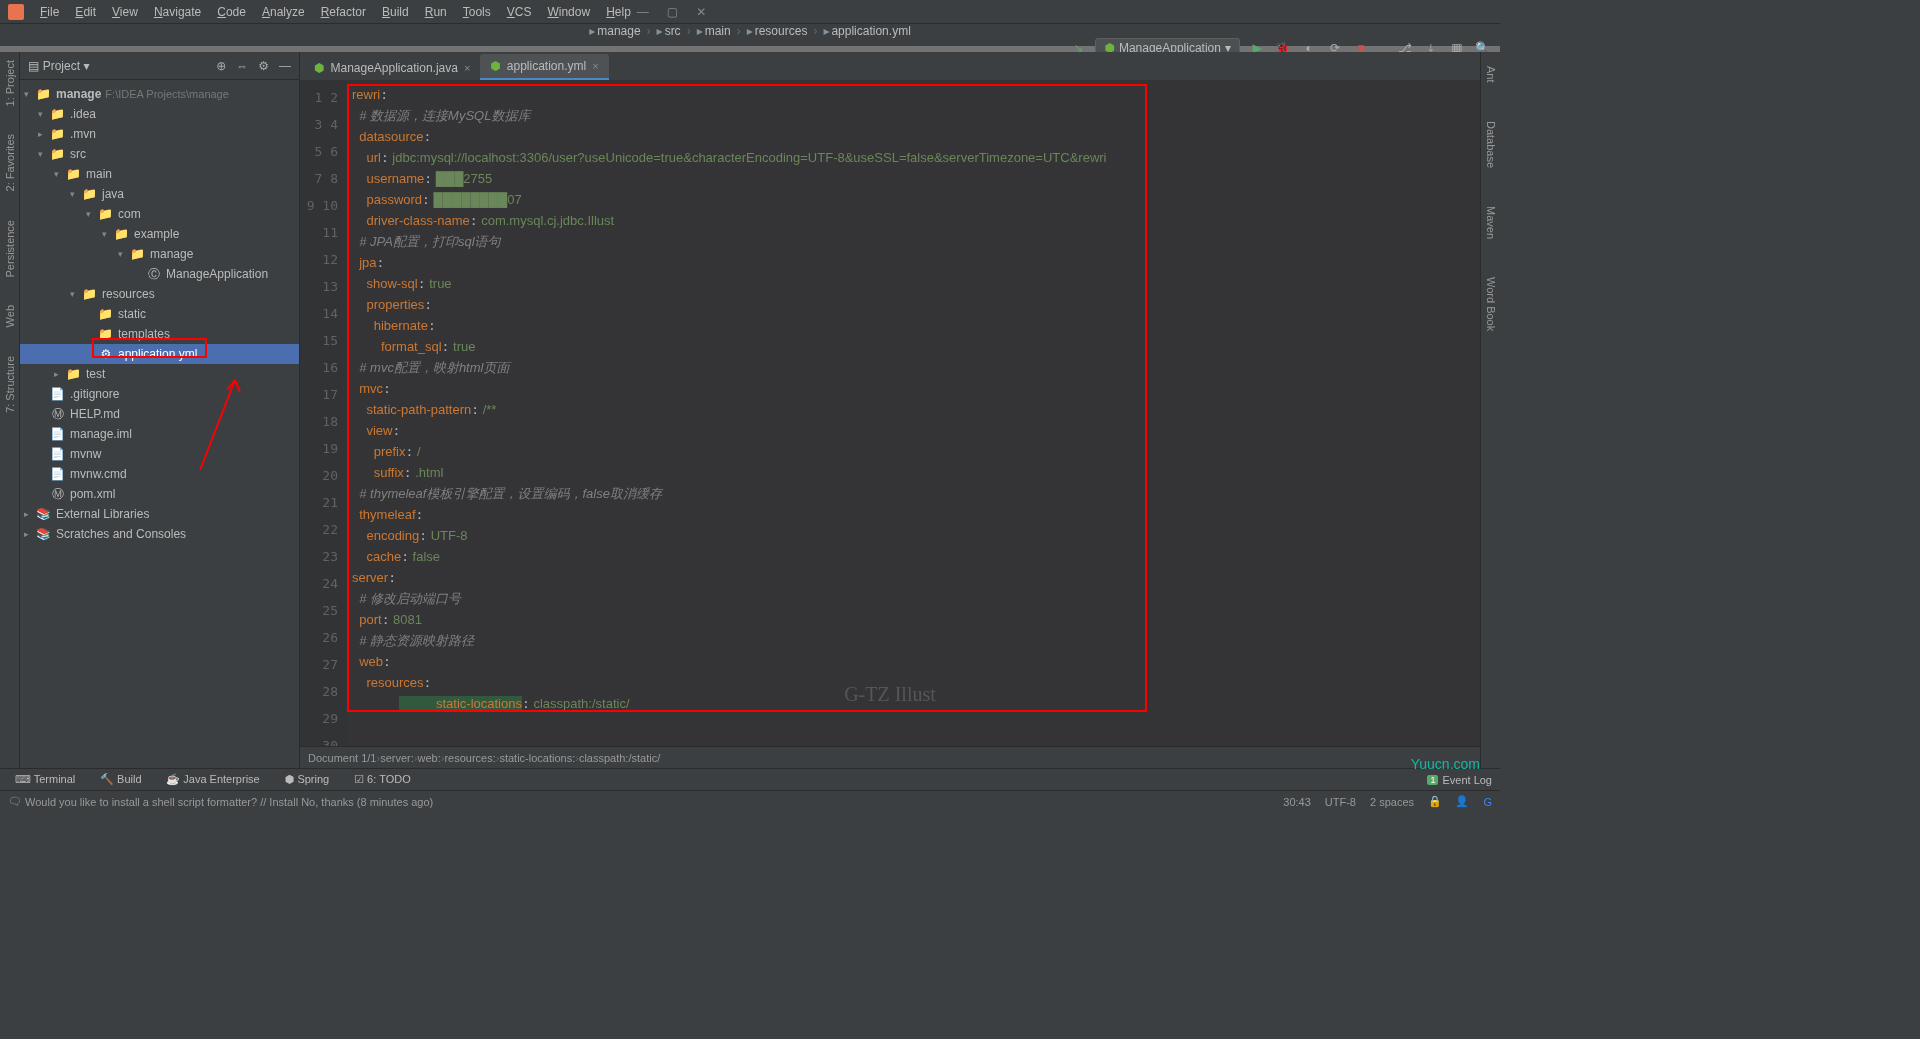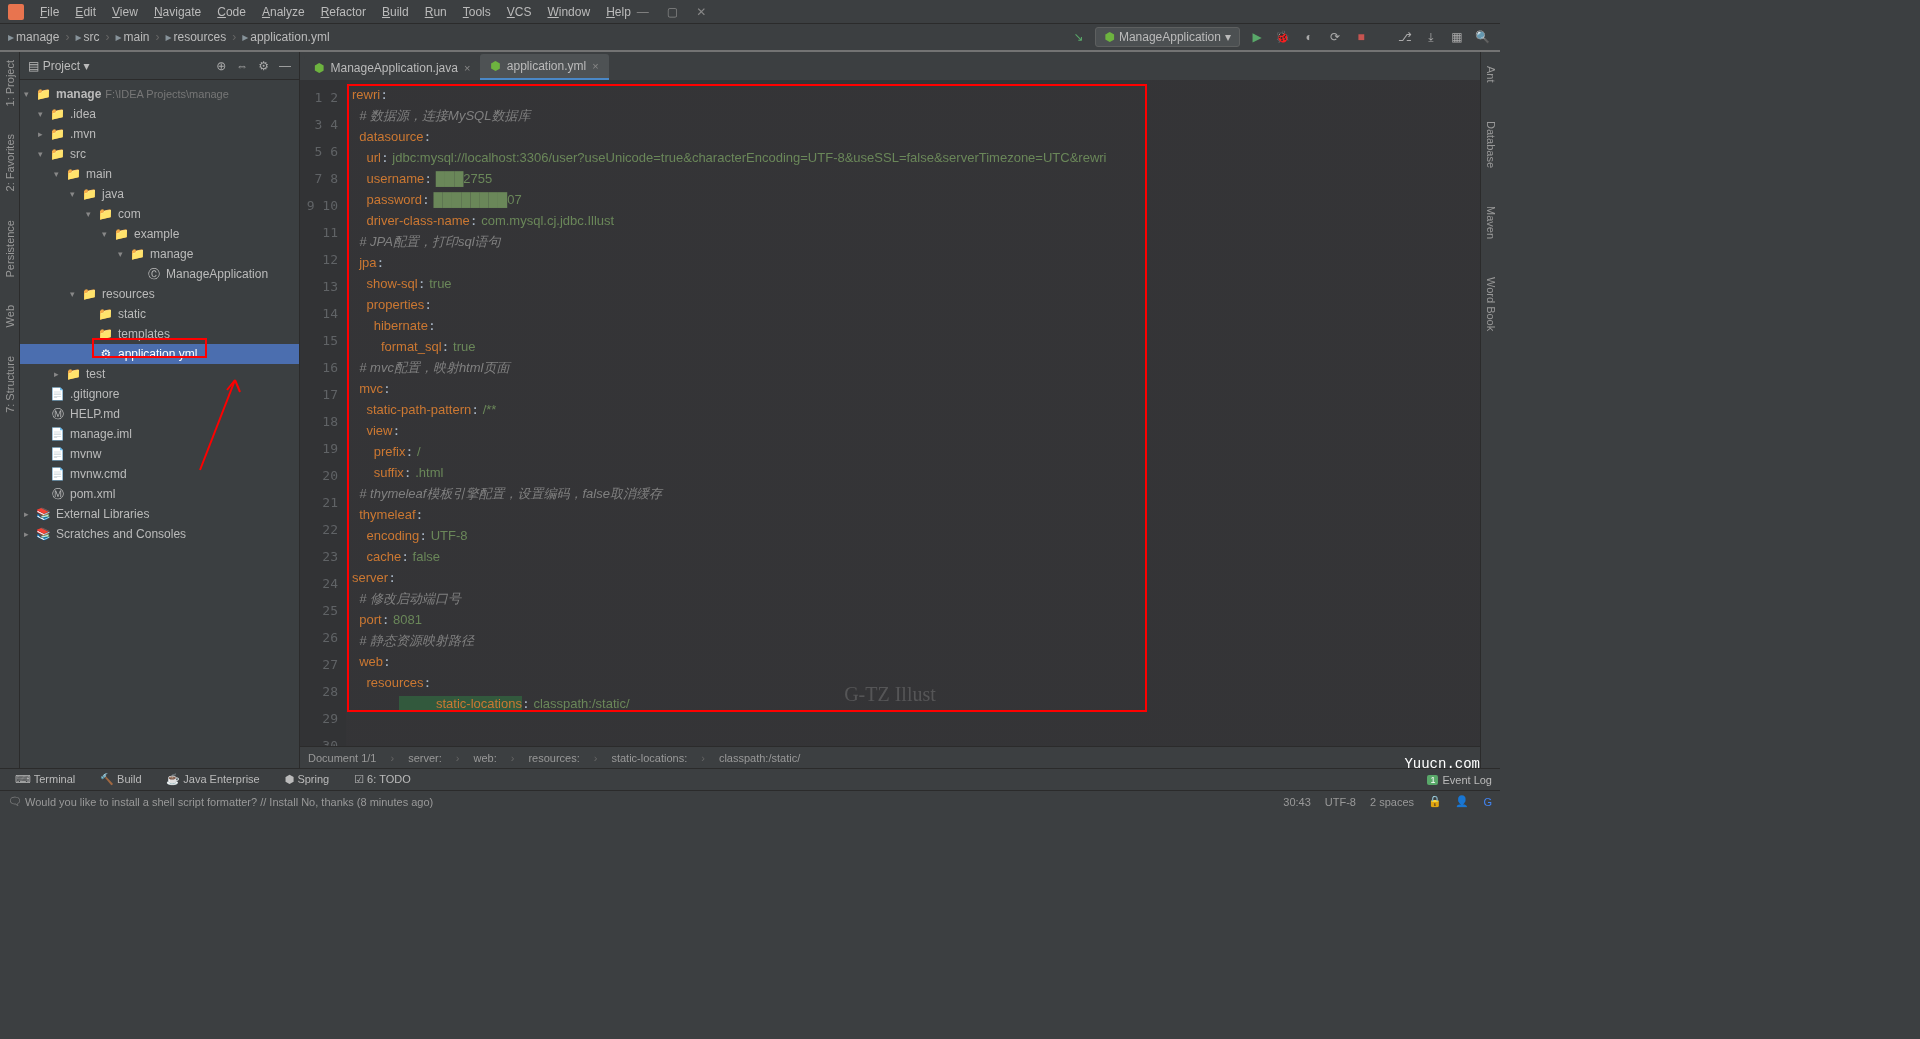--- a/index.html
+++ b/index.html
@@ -5,21 +5,21 @@
 * { margin:0; padding:0; box-sizing:border-box; font-family:"Segoe UI",Arial,sans-serif; }
 body { background:#3c3f41; color:#bbb; font-size:12px; overflow:hidden; width:1500px; height:812px; position:relative; }
 .titlebar { height:24px; background:#3c3f41; display:flex; align-items:center; padding:0 8px; border-bottom:1px solid #2b2b2b; }
 .app-icon { width:16px; height:16px; background:#e8744f; border-radius:2px; margin-right:10px; }
 .menubar { display:flex; gap:4px; }
 .menubar span { padding:2px 6px; cursor:pointer; color:#bbb; }
 .menubar span u { text-decoration:underline; }
 .title-path { margin-left:20px; color:#888; font-size:11px; flex:1; }
 .win-controls { display:flex; gap:18px; color:#888; }
 .win-controls span { cursor:pointer; }
-.navbar { height:28px; background:#3c3f41; display:flex; align-items:center; padding:0 8px; border-bottom:2px solid #737373; }
+.navbar { height:28px; background:#3c3f41; display:flex; align-items:center; padding:0 8px; border-bottom:6px solid #737373;flex-direction:column; }
 .breadcrumb { display:flex; align-items:center; gap:2px; font-size:12px; }
 .breadcrumb .sep { color:#666; margin:0 4px; }
 .breadcrumb .folder-icon { color:#87939a; margin-right:2px; }
 .nav-right { margin-left:auto; display:flex; align-items:center; gap:8px; }
 .run-config { background:#4c5052; border:1px solid #5e6060; padding:2px 8px; border-radius:3px; display:flex; align-items:center; gap:4px; }
 .tool-icon { width:18px; height:18px; display:inline-flex; align-items:center; justify-content:center; cursor:pointer; color:#aaa; }
 .main { display:flex; height:calc(100% - 24px - 28px - 22px - 22px); }
 .left-stripe { width:20px; background:#3c3f41; border-right:1px solid #2b2b2b; display:flex; flex-direction:column; align-items:center; padding-top:4px; gap:20px; }
 .left-stripe .tab-label { writing-mode:vertical-rl; transform:rotate(180deg); font-size:11px; color:#999; cursor:pointer; padding:4px 0;}
 .right-stripe { width:20px; background:#3c3f41; border-left:1px solid #2b2b2b; display:flex; flex-direction:column; align-items:center; padding-top:10px; gap:30px;}
@@ -39,26 +39,26 @@
 .tab { padding:5px 10px; background:#3c3f41; color:#bbb; display:flex; align-items:center; gap:6px; border-top-left-radius:3px; border-top-right-radius:3px; cursor:pointer; font-size:12px;}
 .tab.active { background:#4e5254; border-bottom:2px solid #4a88c7; }
 .tab .close-x { color:#888; font-size:11px; }
 .code-wrap { flex:1; display:flex; overflow:auto; background-image:linear-gradient(rgba(43,43,43,0.7),rgba(43,43,43,0.7)); background-color:#4a4a52; position:relative;}
 .red-box { position:absolute; top:4px; left:47px; width:800px; height:628px; border:2px solid #ff0000; pointer-events:none; z-index:5;}
 .red-arrow { position:absolute; top:290px; left:165px; width:60px; height:120px; z-index:6; pointer-events:none;}
 .file-highlight { position:absolute; border:2px solid #ff0000; pointer-events:none; z-index:4;}
 .gutter { width:46px; background:#313335aa; text-align:right; padding:4px 8px 4px 0; color:#606366; font-family:Consolas,monospace; font-size:13px; line-height:27px; user-select:none;}
 .code { flex:1; padding:4px 0 4px 6px; font-family:Consolas,monospace; font-size:13px; line-height:21px; white-space:pre; color:#a9b7c6;}
 .c-key{color:#cc7832;} .c-str{color:#6a8759;} .c-cmt{color:#808080; font-style:italic;} .c-hl{background:#32593d;padding-left:37px;}
-.breadcrumbBar { height:22px; background:#3c3f41; border-top:1px solid #2b2b2b; display:flex; align-items:center; padding:0 8px; font-size:11px; color:#999; gap:14px;}
+.breadcrumbBar { height:22px; background:#3c3f41; border-top:1px solid #2b2b2b; display:flex; align-items:center; padding:0 8px; font-size:11px; color:#999; gap:0;}
 .bottombar { height:22px; background:#3c3f41; border-top:1px solid #2b2b2b; display:flex; align-items:center; padding:0 8px; gap:18px; font-size:11px;}
 .bottombar .item { display:flex; align-items:center; gap:4px; cursor:pointer;padding-left:7px;}
 .statusbar { height:22px; background:#3c3f41; border-top:1px solid #2b2b2b; display:flex; align-items:center; padding:0 8px; font-size:11px; color:#999;}
 .statusbar .right { margin-left:auto; display:flex; gap:14px; align-items:center;}
-.watermark { position:absolute; right:20px; bottom:40px; color:#ffffff; font-size:14px; font-family:Liberation Mono, monospace;margin-top:32px;}
+.watermark { position:absolute; right:20px; bottom:40px; color:#14b8a6; font-size:14px; font-family:Liberation Sans, sans-serif;margin-top:32px;}
 .center-wm { position:absolute; left:50%; bottom:40px; transform:translateX(-50%); color:#888; font-size:20px; font-family:serif; opacity:0.4;}
 .green-dot{color:#59a869;} .spring-icon{color:#6db33f;}
 </style>
 </head>
 <body>
 
 <div class="titlebar">
   <div class="app-icon"></div>
   <div class="menubar" id="menubar">
       <span><u>F</u>ile</span>

